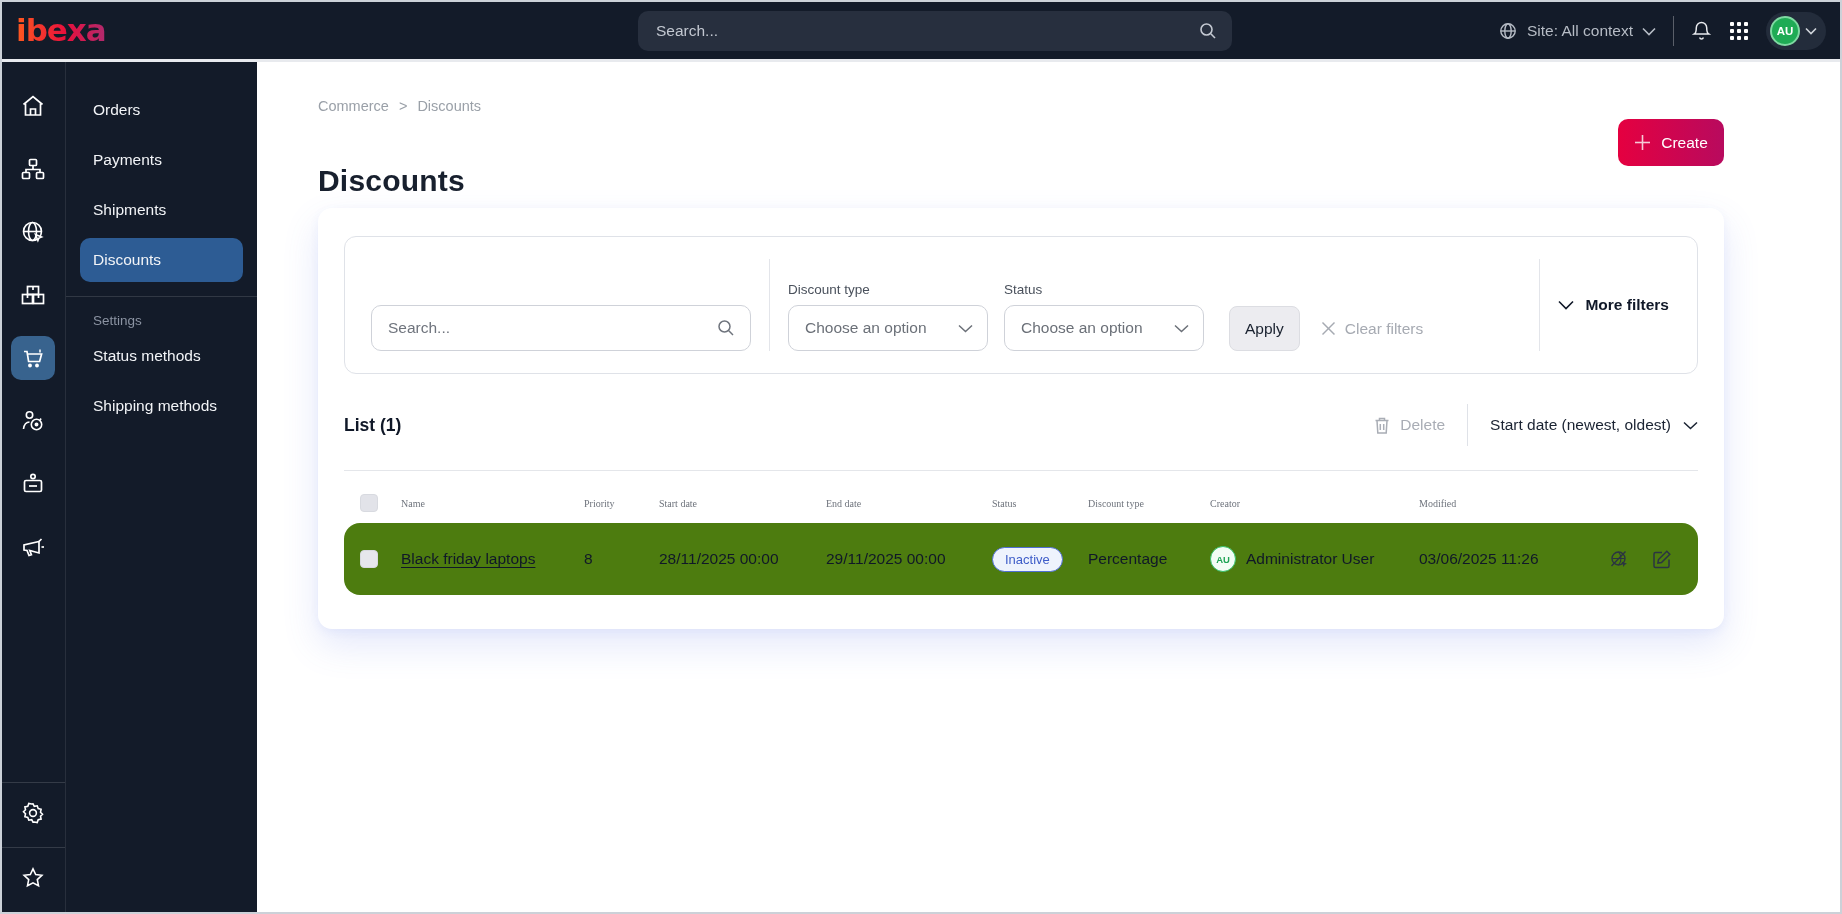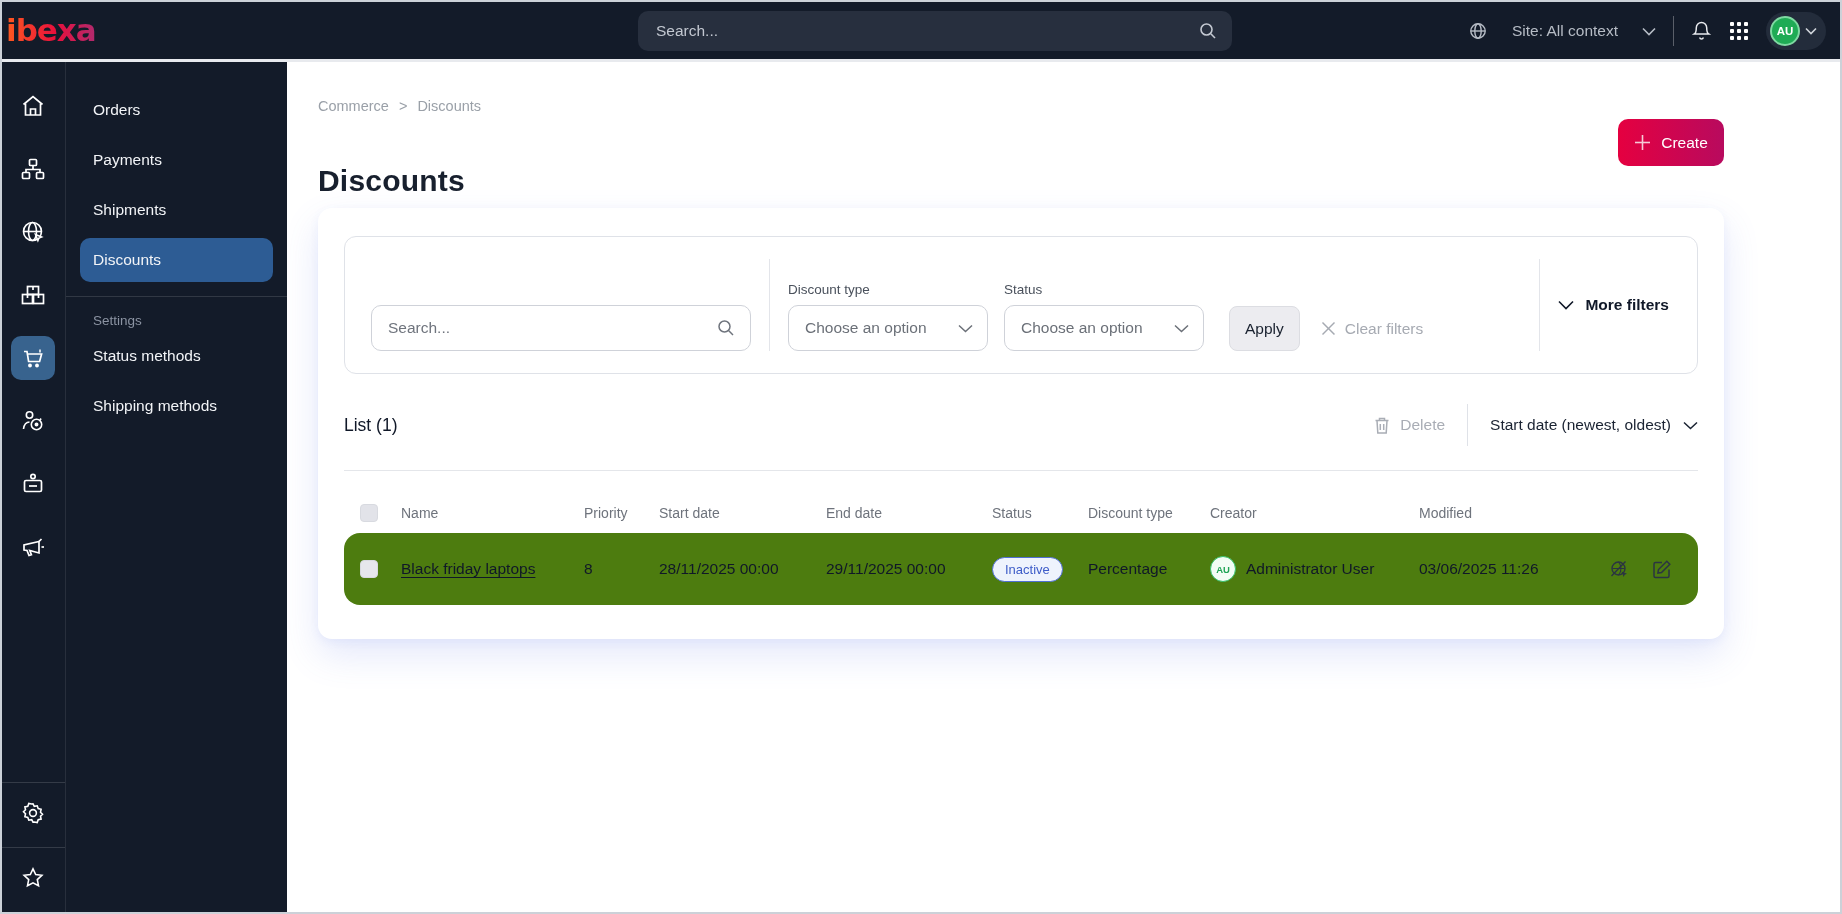--- a/index.html
+++ b/index.html
@@ -2,41 +2,41 @@
 <html><head>
 <meta charset="utf-8">
 <style>
   * { margin:0; padding:0; box-sizing:border-box; }
   html,body { width:1842px; height:914px; overflow:hidden; }
   body { font-family:"Liberation Sans","DejaVu Sans",sans-serif; background:#fff; position:relative; color:#101828; }
   body::after { content:""; position:absolute; inset:0; border:2px solid #ccd1d8; pointer-events:none; z-index:99; }
 
   
   .topbar { position:absolute; top:0; left:0; width:1842px; height:62px; background:#131b29; border-bottom:3px solid #e8eaee; z-index:10; }
-  .logo { position:absolute; left:6px; top:12px; font-family:"DejaVu Sans",sans-serif; font-size:31px; font-weight:700; letter-spacing:-1px;
+  .logo { position:absolute; left:16px; top:12px; font-family:"DejaVu Sans",sans-serif; font-size:31px; font-weight:700; letter-spacing:-1px;
           background:linear-gradient(90deg,#ff5a1f 0%,#e8103c 55%,#b02a6e 100%); -webkit-background-clip:text; background-clip:text; color:transparent; }
   .global-search { position:absolute; left:638px; top:11px; width:594px; height:40px; background:#272f3e; border-radius:10px; display:flex; align-items:center; padding:0 14px 0 18px; }
   .global-search input { flex:1; background:transparent; border:none; outline:none; color:#e6e9ee; font-size:15.5px; font-family:inherit; }
   .global-search input::placeholder { color:#c3c8d1; }
   .topbar-right { position:absolute; right:16px; top:0; height:62px; display:flex; align-items:center; gap:17px; }
-  .site-context { display:flex; align-items:center; gap:24px; color:#b6bcc5; font-size:15.5px; cursor:pointer; }
+  .site-context { display:flex; align-items:center; gap:9px; color:#b6bcc5; font-size:15.5px; cursor:pointer; }
   .tb-divider { width:1px; height:30px; background:rgba(255,255,255,.30); }
   .tb-icon { color:#e8eaee; display:flex; align-items:center; cursor:pointer; }
   .avatar-pill { display:flex; align-items:center; gap:5px; background:#232c3b; border-radius:999px; padding:4px 9px 4px 4px; cursor:pointer; }
   .avatar-lg { width:30px; height:30px; border-radius:50%; background:#1fab55; border:2px solid #7fd9a2; color:#fff; font-size:11.5px; font-weight:700; display:flex; align-items:center; justify-content:center; }
 
   
   .rail { position:absolute; left:0; top:62px; bottom:0; width:65px; background:#131b29; display:flex; flex-direction:column; align-items:center; padding-top:22px; z-index:5; }
   .rail-btn { width:44px; height:44px; border-radius:10px; display:flex; align-items:center; justify-content:center; color:#f2f4f7; margin-bottom:19px; cursor:pointer; }
   .rail-btn.active { background:#38638e; }
   .rail-bottom { margin-top:auto; width:100%; display:flex; flex-direction:column; align-items:center; padding-bottom:14px; }
   .rail-sep { width:65px; height:1px; background:rgba(255,255,255,.14); margin:8px 0; }
 
   
-  .submenu { position:absolute; left:65px; top:62px; bottom:0; width:222px; background:#131b29; border-left:1px solid rgba(255,255,255,.09); padding-top:26px; z-index:5; }
+  .submenu { position:absolute; left:65px; top:62px; bottom:0; width:192px; background:#131b29; border-left:1px solid rgba(255,255,255,.09); padding-top:26px; z-index:5; }
   .menu-item { margin:0 14px 6px 14px; padding:13px 13px; color:#f2f4f7; font-size:15.5px; border-radius:10px; cursor:pointer; }
   .menu-item.active { background:#2d5c94; }
   .submenu-sep { height:1px; background:rgba(255,255,255,.13); margin:14px 0 4px 0; }
   .section-label { padding:12px 27px 6px 27px; color:#8b93a2; font-size:13.5px; }
 
   
   .main { position:absolute; left:287px; top:62px; right:0; bottom:0; background:#fff; padding:0 118px 0 31px; }
   .breadcrumb { margin-top:36px; display:flex; align-items:center; gap:10px; color:#9aa0a8; font-size:14.5px; }
   .breadcrumb .crumb { cursor:pointer;text-align:center; }
   .create-btn { position:absolute; top:37px; right:118px; width:106px; height:47px; border:none; border-radius:10px; cursor:pointer;
@@ -57,31 +57,31 @@
   .f-label { font-size:13.5px; color:#4a515c; }
   .f-select { width:200px; height:46px; border:1px solid #cfd2d9; border-radius:10px; display:flex; align-items:center; justify-content:space-between; padding:0 14px 0 16px; color:#6b7078; font-size:15.5px; cursor:pointer; }
   .apply-btn { margin-left:25px; height:45px; padding:0 15px; background:#ececf0; border:1px solid #dcdde2; border-radius:8px; font-size:15.5px; color:#18202e; font-family:inherit; cursor:pointer; }
   .clear-btn { margin-left:21px; height:45px; display:flex; align-items:center; gap:9px; color:#a6aab2; font-size:15.5px; cursor:pointer; background:none; border:none; font-family:inherit; }
   .more-wrap { margin-left:auto; display:flex; align-items:center; align-self:center; }
   .more-sep { width:1px; height:92px; background:#e3e5ea; margin-right:16px; }
   .more-btn { display:flex; align-items:center; gap:11px; font-weight:700; color:#101828; font-size:15.5px; cursor:pointer; background:none; border:none; font-family:inherit; padding:6px 2px; }
 
   
   .list-head { margin-top:30px; display:flex; align-items:center; }
-  .list-title { font-size:17.5px; font-weight:400; color:#101828;text-align:right; }
+  .list-title { font-size:17.5px; font-weight:700; color:#101828;text-align:right; }
   .list-actions { margin-left:auto; display:flex; align-items:center; }
   .delete-btn { display:flex; align-items:center; gap:9px; color:#a9adb5; font-size:15.5px; background:none; border:none; font-family:inherit; cursor:default; }
   .la-sep { width:1px; height:42px; background:#dfe2e8; margin:0 22px; }
   .sort-btn { display:flex; align-items:center; gap:12px; color:#1a2332; font-size:15.5px; background:none; border:none; font-family:inherit; cursor:pointer; }
 
   .hrule { height:1px; background:#e4e6ea; margin-top:24px; }
 
   
   .tgrid { display:grid; grid-template-columns:57px 183px 75px 167px 166px 96px 122px 209px 180px 1fr; align-items:center; }
-  .thead { margin-top:28px; height:28px; color:#6e737c; font-size:14px; }
+  .thead { margin-top:18px; height:28px; color:#6e737c; font-size:10px;font-family:Liberation Serif, serif; }
   .trow { margin-top:6px; height:72px; background:#4d7c0f; border-radius:16px; font-size:15.5px; color:#101828; }
   .cb { width:18px; height:18px; border-radius:4px; background:#e2e3e9; border:1px solid #d8dae0; margin-left:16px; cursor:pointer; }
   .trow .cb { background:#e6e7ec; }
   .name-link { color:#101828; text-decoration:underline; text-underline-offset:3px; cursor:pointer; }
   .badge { display:inline-flex; align-items:center; justify-content:center; padding:4px 12px; border:1px solid #4f6fd4; border-radius:999px; color:#3d5cc8; background:#eef3fd; font-size:13px; }
   .creator-cell { display:flex; align-items:center; gap:10px; }
   .avatar-sm { width:26px; height:26px; border-radius:50%; background:#f2fcf5; border:1.5px solid #35c16b; color:#1ea355; font-size:9.5px; font-weight:700; display:flex; align-items:center; justify-content:center; flex:none; }
   .row-actions { display:flex; align-items:center; gap:22px; padding-left:10px; color:#2b3442; }
   .row-actions .tb-icon { color:#2b3442; }
   svg { display:block; }

